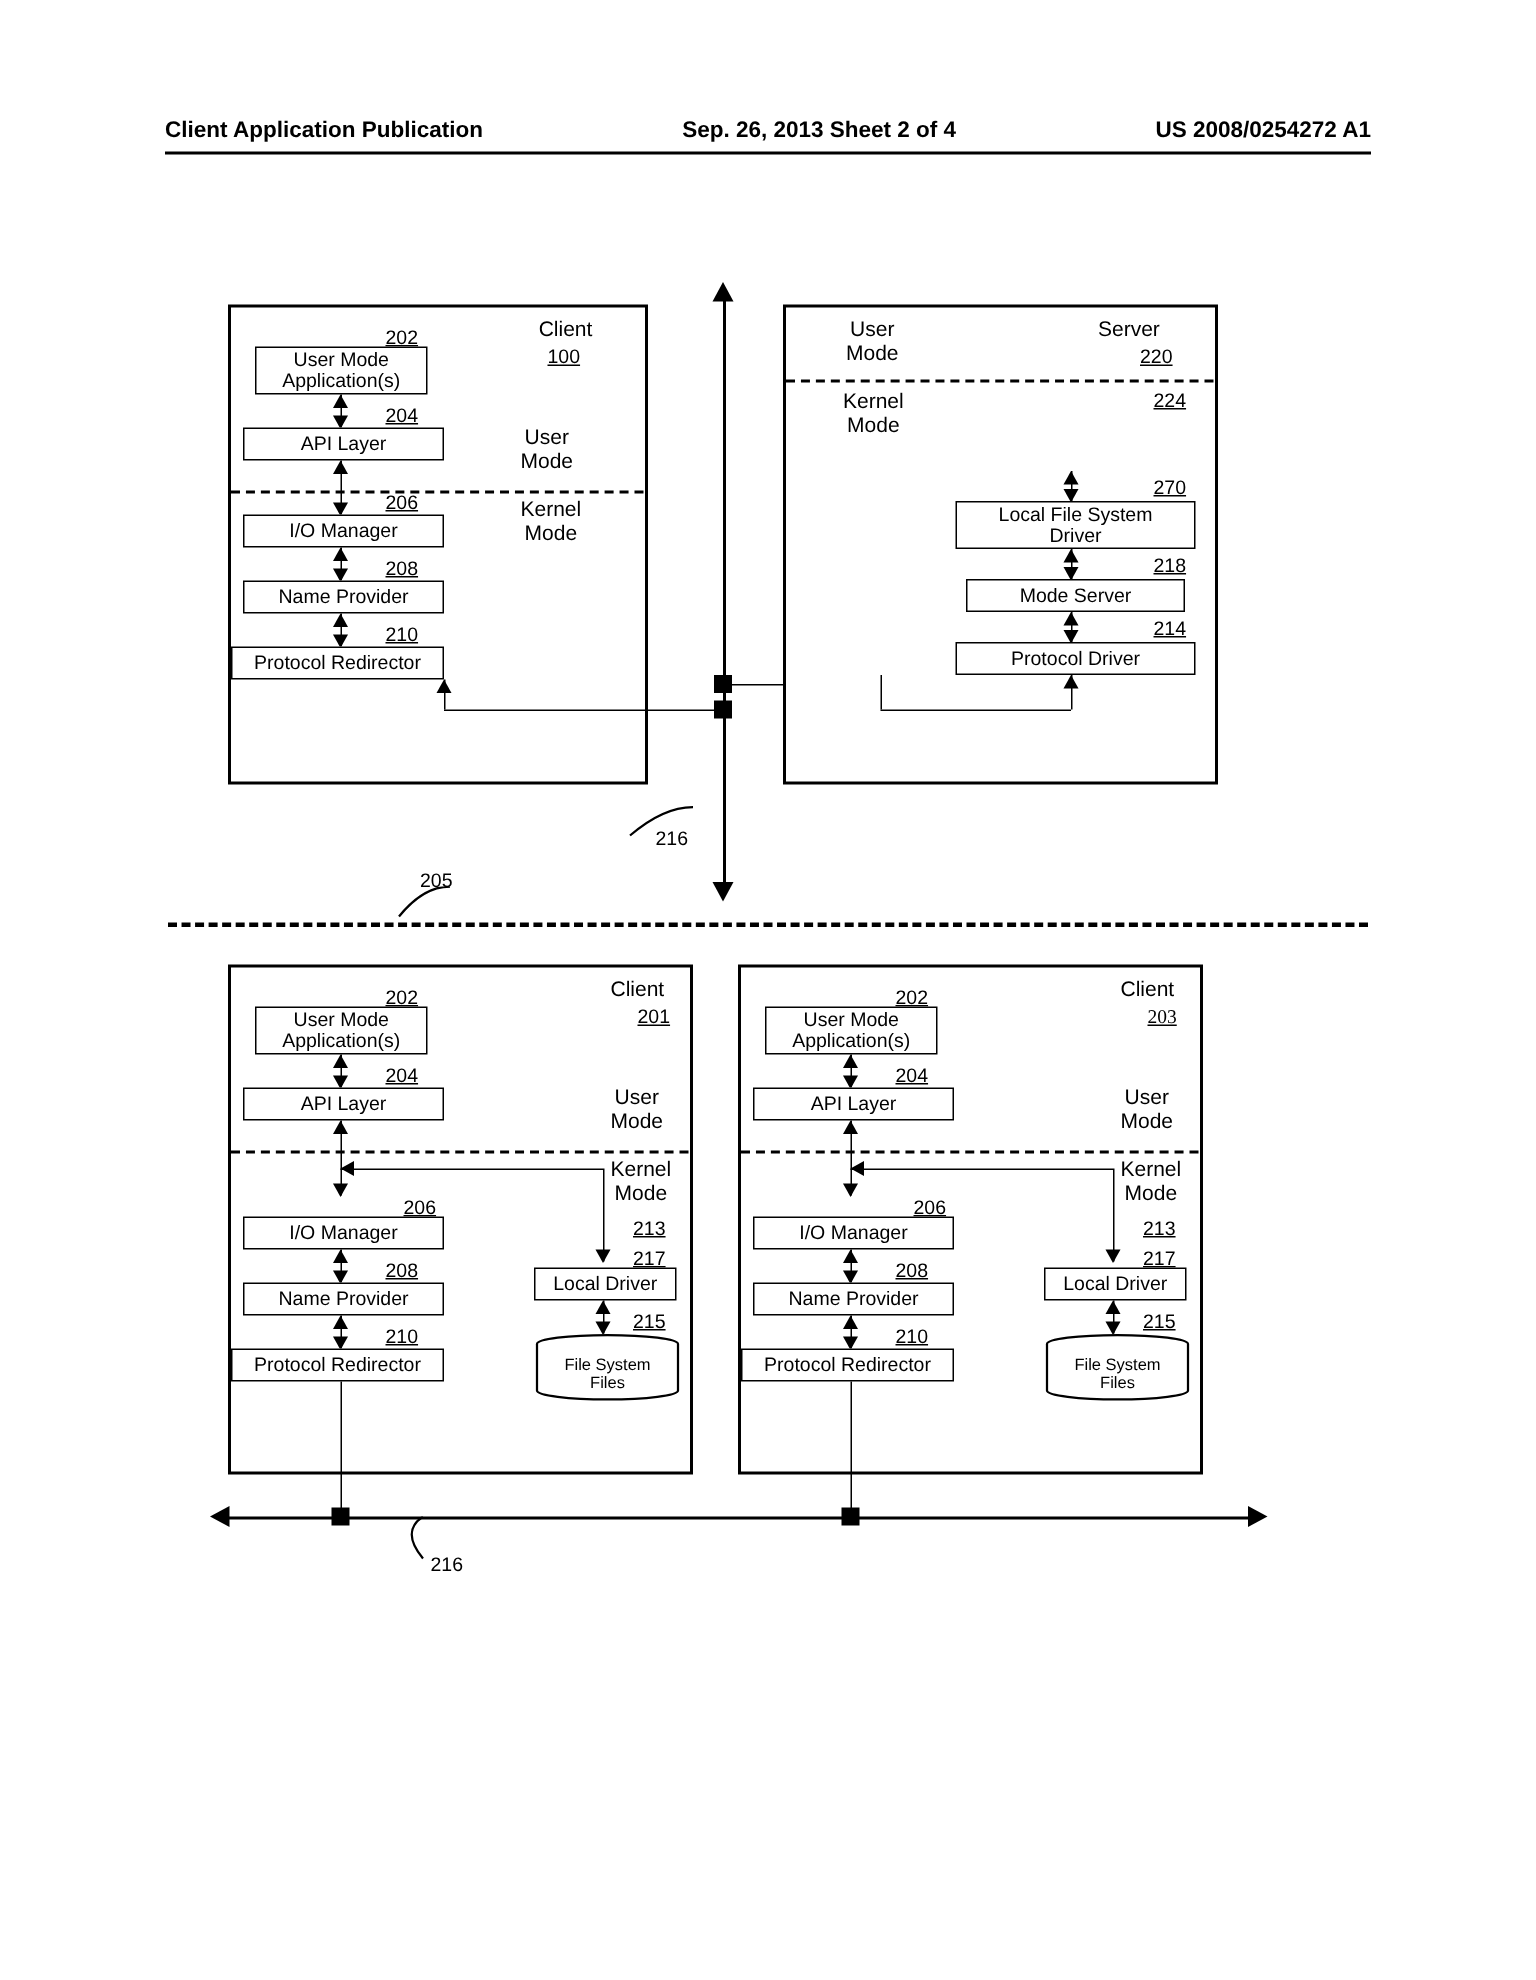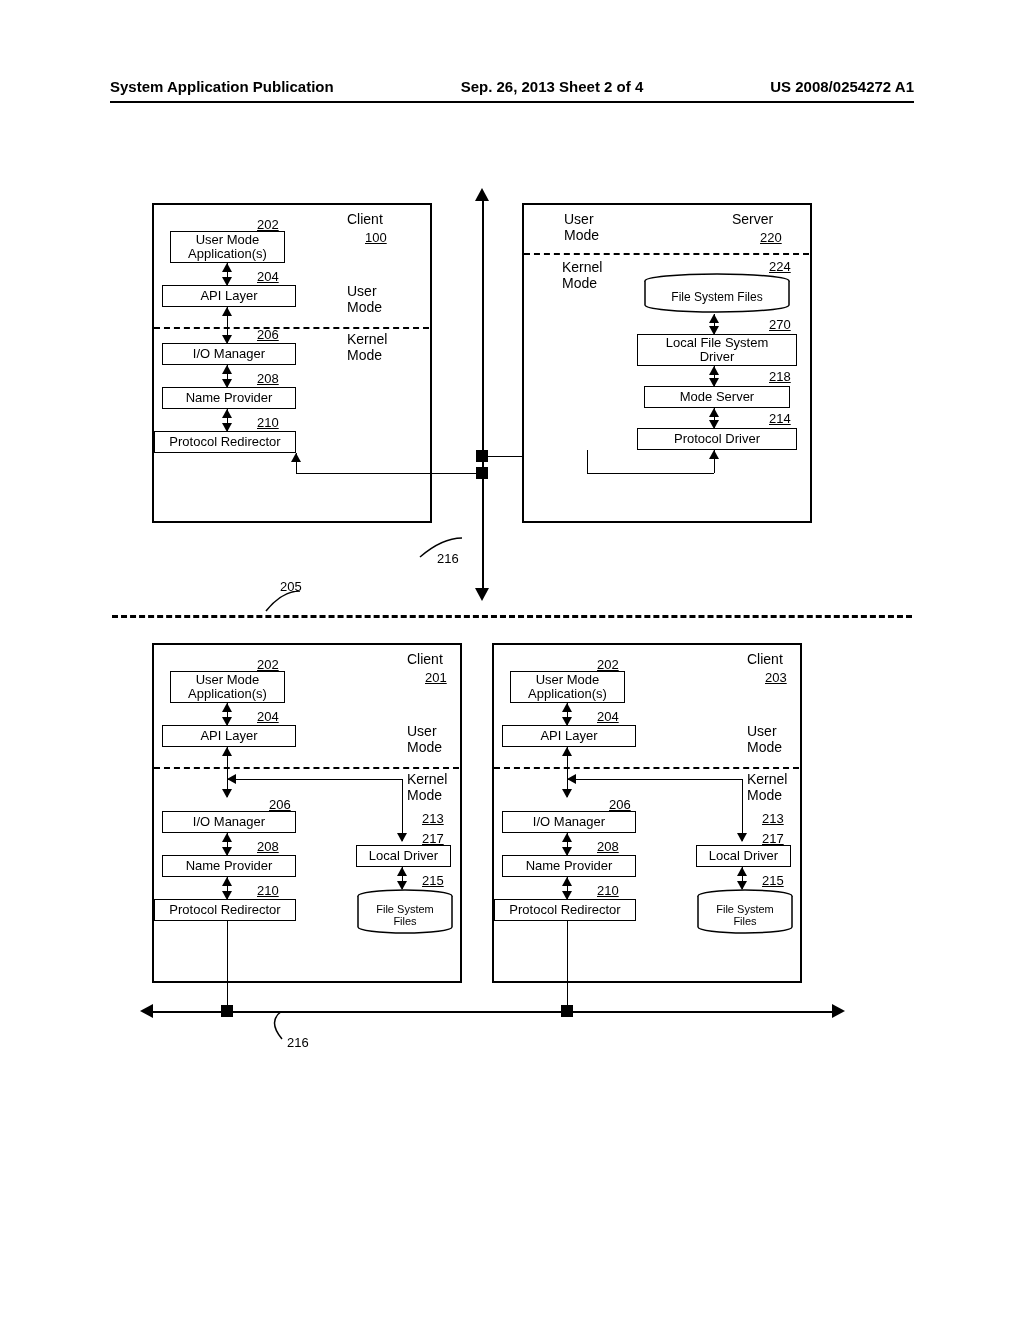--- a/index.html
+++ b/index.html
@@ -39,20 +39,21 @@
     font-size: 13px;
     text-align: center;
     display: flex;
     align-items: center;
     justify-content: center;
     line-height: 1.1;
   }
   .label {
     position: absolute;
     font-size: 14px;
+    text-align: center;
   }
   .refnum {
     position: absolute;
     font-size: 13px;
     text-decoration: underline;
   }
   .sep-dash {
     position: absolute;
     border-top: 2px dashed #000;
   }
@@ -89,21 +90,21 @@
     font-size: 22px;
     font-weight: bold;
     font-style: italic;
     margin-top: 10px;
   }
 </style>
 </head>
 <body>
 
 <div class="page-header">
-  <div>System Application Publication</div>
+  <div>Client Application Publication</div>
   <div>Sep. 26, 2013  Sheet 2 of 4</div>
   <div>US 2008/0254272 A1</div>
 </div>
 <div class="hr"></div>
 
 <div class="figure-container">
 
   <div class="box" style="left:40px; top:20px; width:280px; height:320px;"></div>
   <div class="label" style="left:235px; top:28px; width:60px;"><span>Client</span></div>
   <div class="refnum" style="left:253px; top:47px;">100</div>
@@ -184,27 +185,20 @@
   <div class="refnum" style="left:648px; top:47px;">220</div>
 
   <div class="label" style="left:452px; top:28px; white-space:pre-line;"><span>User
 Mode</span></div>
   <div class="sep-dash" style="left:412px; top:70px; width:285px;"></div>
   <div class="label" style="left:450px; top:76px; white-space:pre-line;"><span>Kernel
 Mode</span></div>
 
   <div class="refnum" style="left:657px; top:76px;">224</div>
 
-  <div class="cyl" style="left:530px; top:90px;">
-    <svg width="150" height="42">
-      <ellipse cx="75" cy="8" rx="72" ry="7" fill="#fff" stroke="#000" stroke-width="1.5"></ellipse>
-      <path d="M 3 8 L 3 32 A 72 7 0 0 0 147 32 L 147 8" fill="#fff" stroke="#000" stroke-width="1.5"></path>
-      <text x="75" y="28" font-size="12" text-anchor="middle">File System Files</text>
-    </svg>
-  </div>
 
   <div class="vline" style="left:602px; top:131px; height:20px;"></div>
   <div class="arrowhead up" style="left:597px; top:131px;"></div>
   <div class="arrowhead down" style="left:597px; top:143px;"></div>
   <div class="refnum" style="left:657px; top:134px;">270</div>
 
   <div class="inner-box" style="left:525px; top:151px; width:160px; height:32px;">
       <span style="white-space:pre-line;">Local File System
 Driver</span>
     </div>
@@ -309,21 +303,21 @@
       <text x="50" y="24" font-size="11" text-anchor="middle">File System</text>
       <text x="50" y="36" font-size="11" text-anchor="middle">Files</text>
     </svg>
   </div>
 
   <div class="vline" style="left:115px; top:738px; height:90px;"></div>
   <div class="sq" style="left:109px; top:822px;"></div>
 
   <div class="box" style="left:380px; top:460px; width:310px; height:340px;"></div>
   <div class="label" style="left:635px; top:468px;"><span>Client</span></div>
-  <div class="refnum" style="left:653px; top:487px;">203</div>
+  <div class="refnum" style="left:653px; top:487px;font-family:Liberation Serif, serif;">203</div>
 
   <div class="refnum" style="left:485px; top:474px;">202</div>
   <div class="inner-box" style="left:398px; top:488px; width:115px; height:32px;">
       <span style="white-space:pre-line;">User Mode
 Application(s)</span>
     </div>
 
   <div class="vline" style="left:455px; top:520px; height:22px;"></div>
   <div class="arrowhead up" style="left:450px; top:520px;"></div>
   <div class="arrowhead down" style="left:450px; top:534px;"></div>

